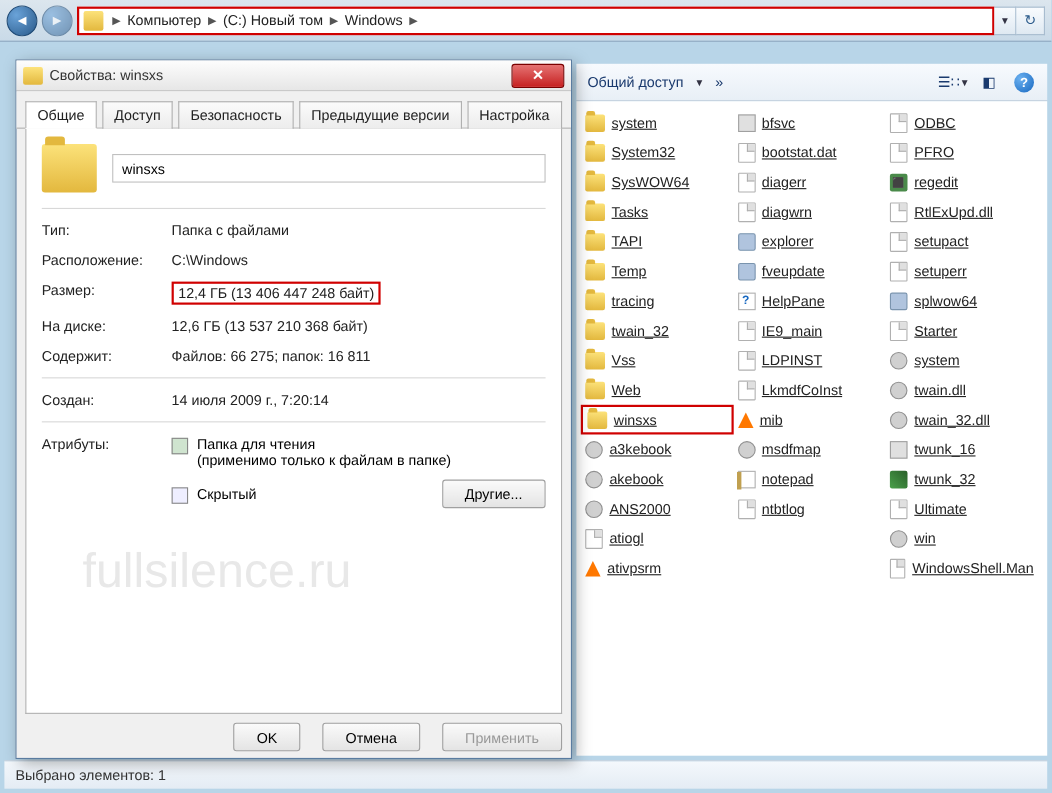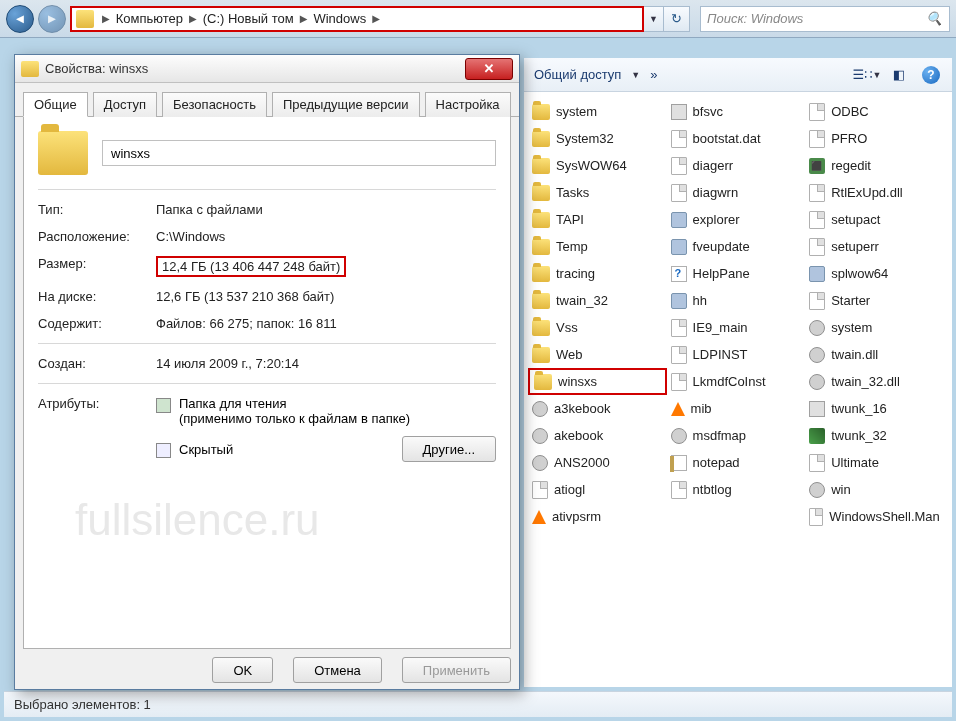--- a/index.html
+++ b/index.html
@@ -39,21 +39,21 @@
 .exe-ico { width:16px; height:16px; background:#b0c4de; border:1px solid #7a94ae; border-radius:2px; }
 .vlc-ico { width:0; height:0; border-left:7px solid transparent; border-right:7px solid transparent; border-bottom:14px solid #ff7800; }
 .gear-ico { width:16px; height:16px; border-radius:50%; background:#d0d0d0; border:1px solid #909090; }
 .chm-ico { width:16px; height:16px; background:#fff; border:1px solid #b0b0b0; position:relative; }
 .chm-ico::after { content:"?"; position:absolute; top:0; left:3px; color:#1868c0; font-size:11px; font-weight:bold; }
 .reg-ico { width:16px; height:16px; background:#4a8a4a; border-radius:2px; position:relative; display:flex; align-items:center; justify-content:center; color:#fff; font-size:9px; font-weight:bold; }
 .img-ico { width:16px; height:16px; background:linear-gradient(45deg,#4aa04a,#2a602a); border-radius:2px; }
 .notepad-ico { width:16px; height:16px; background:#fff; border:1px solid #b0b0b0; position:relative; }
 .notepad-ico::before { content:""; position:absolute; top:0; left:-2px; width:4px; height:16px; background:#c0a050; }
 .bin-ico { width:16px; height:16px; background:#e0e0e0; border:1px solid #a0a0a0; }
-.file-name { color: #222; font-size: 13px; }
+.file-name { color: #222; font-size: 13px; text-decoration: underline; }
 
 
 .status-bar { position: absolute; left: 4px; right: 4px; bottom: 4px; height: 26px; background: linear-gradient(#f4f8fc,#e4ecf4); border-top: 1px solid #c8d4e0; display: flex; align-items: center; padding: 0 10px; font-size: 13px; color: #333; }
 
 
 .props-dialog { position: absolute; left: 14px; top: 54px; width: 506px; height: 636px; background: #f0f0f0; border: 1px solid #5a7ca0; box-shadow: 4px 4px 14px rgba(0,0,0,0.35); }
 .dlg-title { height: 28px; background: linear-gradient(#fdfdfd,#e6e6e6); border-bottom: 1px solid #c0c0c0; display: flex; align-items: center; padding: 0 6px; text-align: center; }
 .dlg-title .ti { width: 18px; height: 16px; background: linear-gradient(#fce27a,#e3b83e); border-radius: 2px; margin-right: 6px; }
 .dlg-title .txt { color: #333; }
 .dlg-close { margin-left: auto; width: 48px; height: 22px; background: linear-gradient(#e57373,#c62020); border: 1px solid #7a0000; border-radius: 3px; display: flex; align-items: center; justify-content: center; color: #fff; font-weight: bold; font-size: 13px; }
@@ -105,24 +105,20 @@
       <span class="crumb">Windows</span>
       <span class="crumb-sep">▶</span>
     </div>
     <div class="addr-drop">
         <span>▼</span>
       </div>
     <div class="refresh-btn">
         <span>↻</span>
       </div>
   </div>
-  <div class="search-box">
-    <span>Поиск: Windows</span>
-    <span class="mag">🔍</span>
-  </div>
 </div>
 
 <div class="explorer-toolbar">
   <span class="tb-text">Общий доступ</span>
   <span class="tb-chev">▼</span>
   <span class="tb-text">»</span>
   <div class="tb-spacer"></div>
   <div class="tb-icon">
       <span>☰∷</span>
       <span class="tb-chev"> ▼</span>
@@ -224,24 +220,20 @@
           <div class="exe-ico"></div>
           <span class="file-name">explorer</span>
         </div>
         <div class="file-item">
           <div class="exe-ico"></div>
           <span class="file-name">fveupdate</span>
         </div>
         <div class="file-item">
           <div class="chm-ico"></div>
           <span class="file-name">HelpPane</span>
-        </div>
-        <div class="file-item">
-          <div class="exe-ico"></div>
-          <span class="file-name">hh</span>
         </div>
         <div class="file-item">
           <div class="file-ico"></div>
           <span class="file-name">IE9_main</span>
         </div>
         <div class="file-item">
           <div class="file-ico"></div>
           <span class="file-name">LDPINST</span>
         </div>
         <div class="file-item">

